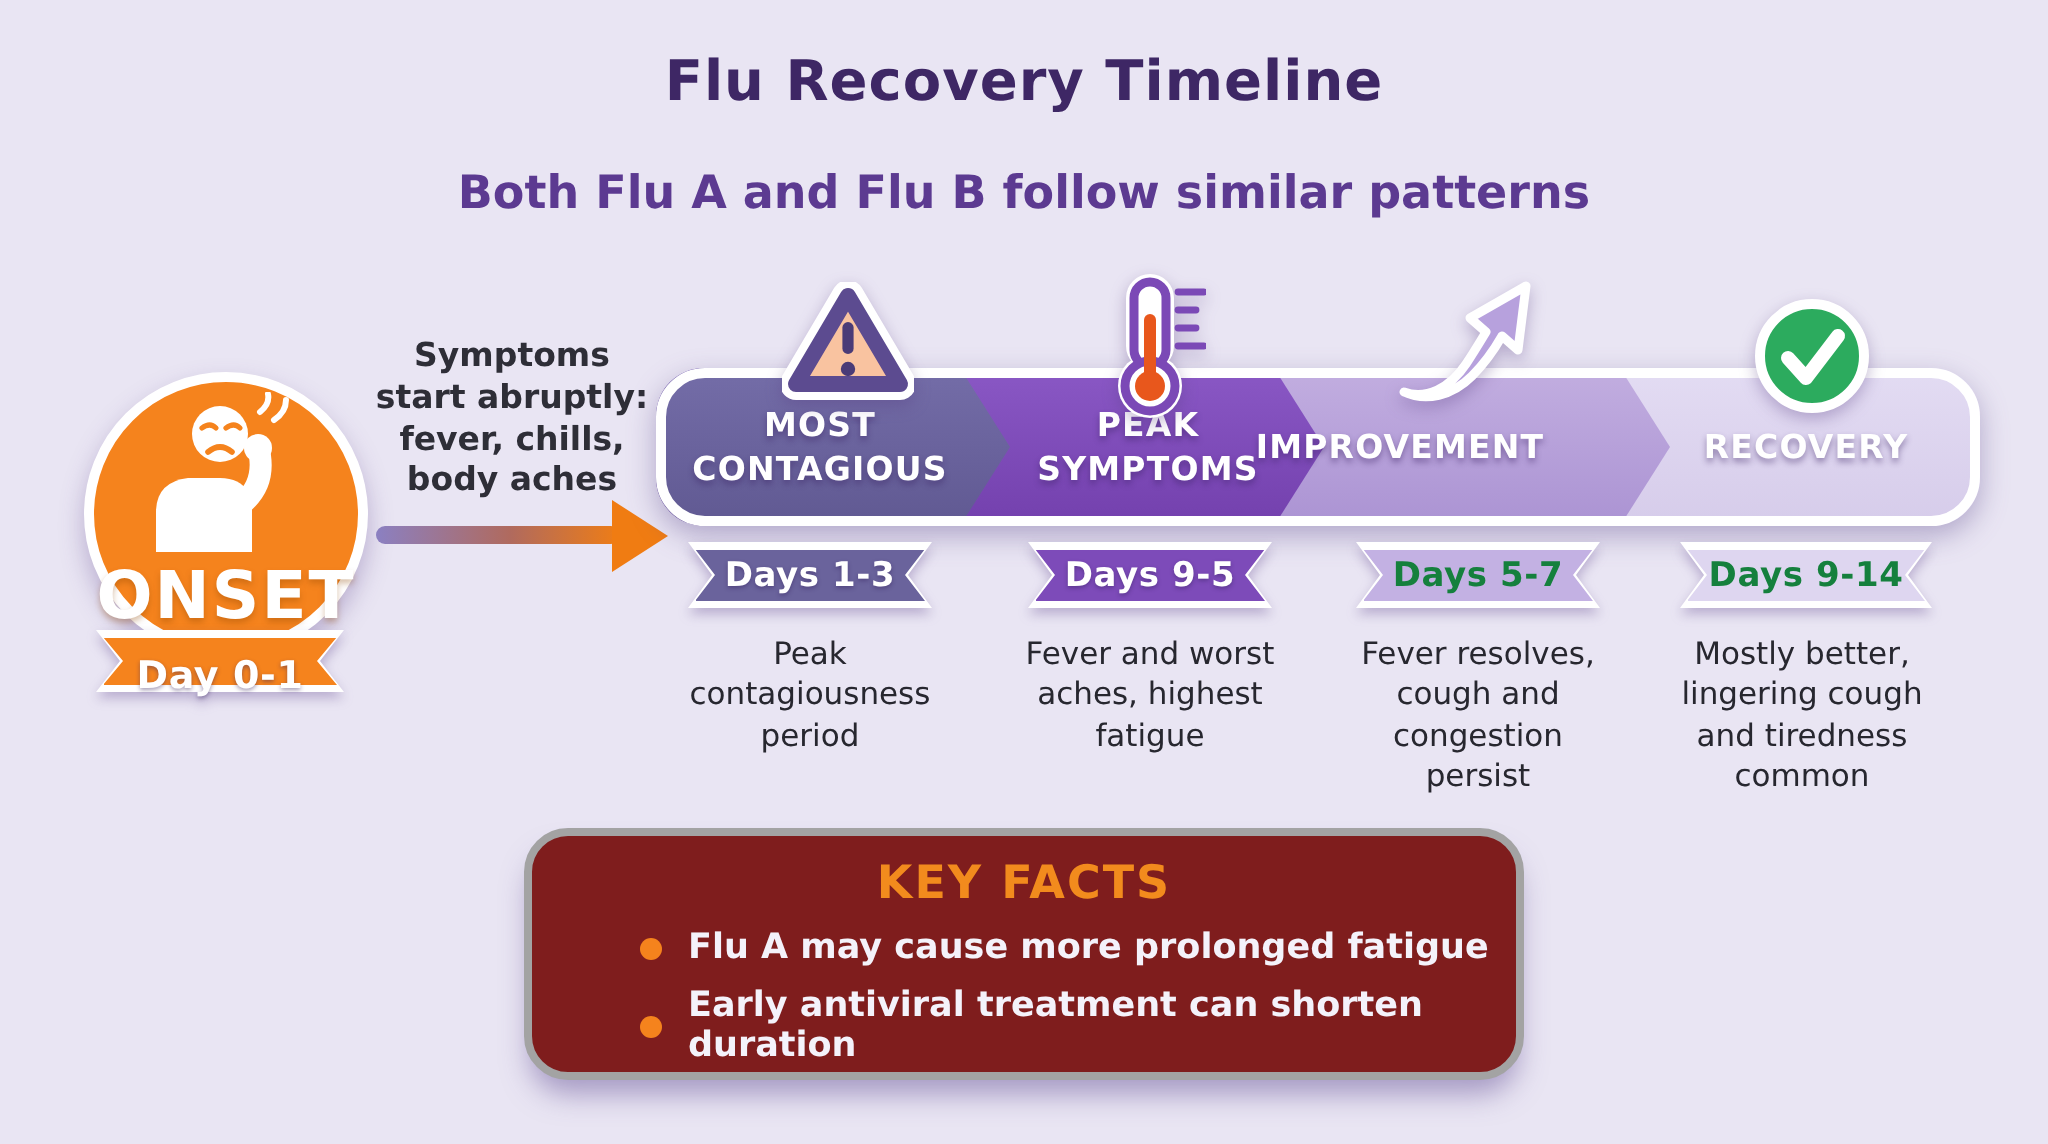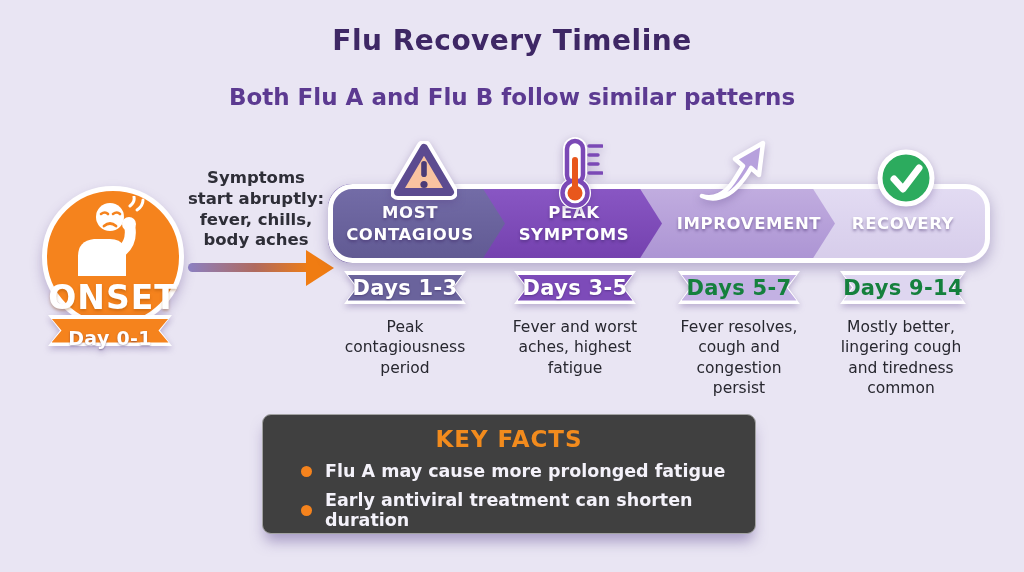--- a/index.html
+++ b/index.html
@@ -30,21 +30,21 @@
     text-shadow:0 2px 3px rgba(140,70,0,.35);
   }
   .person-svg{left:66px;top:196px;}
   
   .ribbon{height:33px;filter:drop-shadow(0 3px 3px rgba(95,70,140,.35));}
   .rb-outer{position:absolute;inset:0;background:#ffffff;
     clip-path:polygon(0 0,100% 0,calc(100% - 12px) 50%,100% 100%,0 100%,12px 50%);}
   .rb-inner{position:absolute;inset:3.5px;
     clip-path:polygon(0 0,100% 0,calc(100% - 10px) 50%,100% 100%,0 100%,10px 50%);}
   .rb-label{position:absolute;inset:0;display:flex;align-items:center;justify-content:center;
-    font-size:21px;font-weight:800;letter-spacing:.3px;}
+    font-size:17px;font-weight:800;letter-spacing:.3px;}
   .rb-white{color:#ffffff;text-shadow:0 1px 2px rgba(50,30,90,.45);}
   .rb-dark{color:#15803d;}
   
   .symptoms-note{
     left:172px;top:168px;width:168px;text-align:center;
     font-size:16.5px;font-weight:600;color:#2e2e37;line-height:1.26;
     white-space:pre-line;
   }
   .arrow-shaft{
     left:188px;top:263px;width:122px;height:9px;border-radius:5px;
@@ -62,28 +62,28 @@
     white-space:pre-line;text-shadow:0 2px 3px rgba(55,30,95,.45);
   }
   .stage-desc{
     top:317px;width:160px;text-align:center;
     font-size:15.5px;font-weight:500;color:#27272f;line-height:1.32;white-space:pre-line;
   }
   .icon{filter:drop-shadow(0 3px 4px rgba(85,60,130,.35));}
   
   .key-facts{
     left:262px;top:414px;width:492px;height:118px;
-    background:#404040;border:1px solid #a3a3a3;border-radius:9px;box-sizing:content-box;
+    background:#7f1d1d;border:4px solid #a3a3a3;border-radius:22px;box-sizing:content-box;
     box-shadow:0 10px 14px -3px rgba(100,80,150,.5);
   }
   .kf-title{
     margin-top:11px;text-align:center;
     font-size:23px;font-weight:800;color:#f28b1d;letter-spacing:1px;
   }
-  .kf-list{margin-top:9px;padding-left:38px;display:flex;flex-direction:column;gap:9px;}
+  .kf-list{margin-top:9px;padding-left:54px;display:flex;flex-direction:column;gap:9px;}
   .kf-item{display:flex;align-items:center;gap:13px;
     font-size:17.5px;font-weight:600;color:#f4f2fa;}
   .kf-dot{width:11px;height:11px;border-radius:50%;background:#f5831d;flex:0 0 auto;}
 </style>
 </head>
 <body>
 
 <div class="abs title">Flu Recovery Timeline</div>
 <div class="abs subtitle">Both Flu A and Flu B follow similar patterns</div>
 
@@ -144,21 +144,21 @@
     <path d="M0,0 H309 L334,39.5 L309,79 H0 Z" fill="url(#g2)"></path>
     <path d="M0,0 H152 L177,39.5 L152,79 H0 Z" fill="url(#g1)"></path>
   </g>
   <rect x="2.5" y="2.5" width="657" height="74" rx="22" fill="none" stroke="#ffffff" stroke-width="5"></rect>
 </svg>
 
 <div class="abs stage-label" style="left:330px;width:160px;">MOST
 CONTAGIOUS</div>
 <div class="abs stage-label" style="left:494px;width:160px;">PEAK
 SYMPTOMS</div>
-<div class="abs stage-label" style="left:669px;width:160px;">IMPROVEMENT</div>
+<div class="abs stage-label" style="left:620px;width:160px;">IMPROVEMENT</div>
 <div class="abs stage-label" style="left:823px;width:160px;">RECOVERY</div>
 
 <svg class="abs icon" width="66" height="60" viewBox="0 0 66 60" style="left:391px;top:141px;">
   <path d="M33,7 L59,51 H7 Z" fill="none" stroke="#ffffff" stroke-width="16" stroke-linejoin="round"></path>
   <path d="M33,7 L59,51 H7 Z" fill="#f9c3a0" stroke="#5c4b90" stroke-width="8" stroke-linejoin="round"></path>
   <rect x="30.2" y="20" width="5.6" height="16" rx="2.8" fill="#4a3b77"></rect>
   <circle cx="33" cy="43.5" r="3.6" fill="#4a3b77"></circle>
 </svg>
 
 <svg class="abs icon" width="52" height="72" viewBox="0 0 52 72" style="left:551px;top:137px;">
@@ -186,21 +186,21 @@
 </svg>
 
 <div class="abs ribbon" style="left:344px;top:271px;width:122px;">
   <div class="rb-outer"></div>
   <div class="rb-inner" style="background:#6a639c;"></div>
   <div class="rb-label rb-white">Days 1-3</div>
 </div>
 <div class="abs ribbon" style="left:514px;top:271px;width:122px;">
   <div class="rb-outer"></div>
   <div class="rb-inner" style="background:#7d4bb9;"></div>
-  <div class="rb-label rb-white">Days 3-5</div>
+  <div class="rb-label rb-white">Days 9-5</div>
 </div>
 <div class="abs ribbon" style="left:678px;top:271px;width:122px;">
   <div class="rb-outer"></div>
   <div class="rb-inner" style="background:#c3b1e3;"></div>
   <div class="rb-label rb-dark">Days 5-7</div>
 </div>
 <div class="abs ribbon" style="left:840px;top:271px;width:126px;">
   <div class="rb-outer"></div>
   <div class="rb-inner" style="background:#ded6f0;"></div>
   <div class="rb-label rb-dark">Days 9-14</div>

